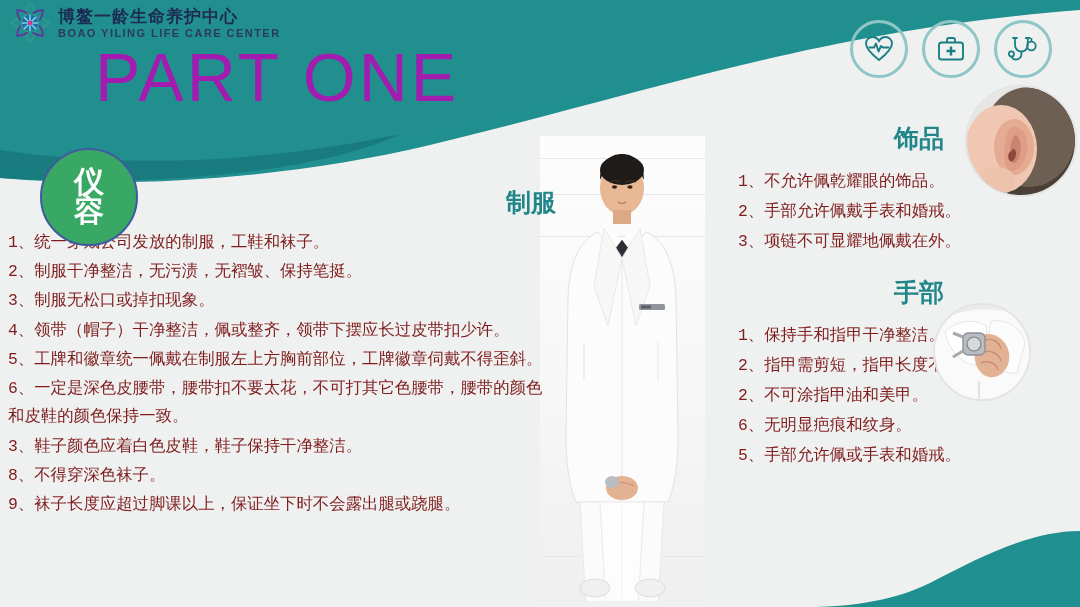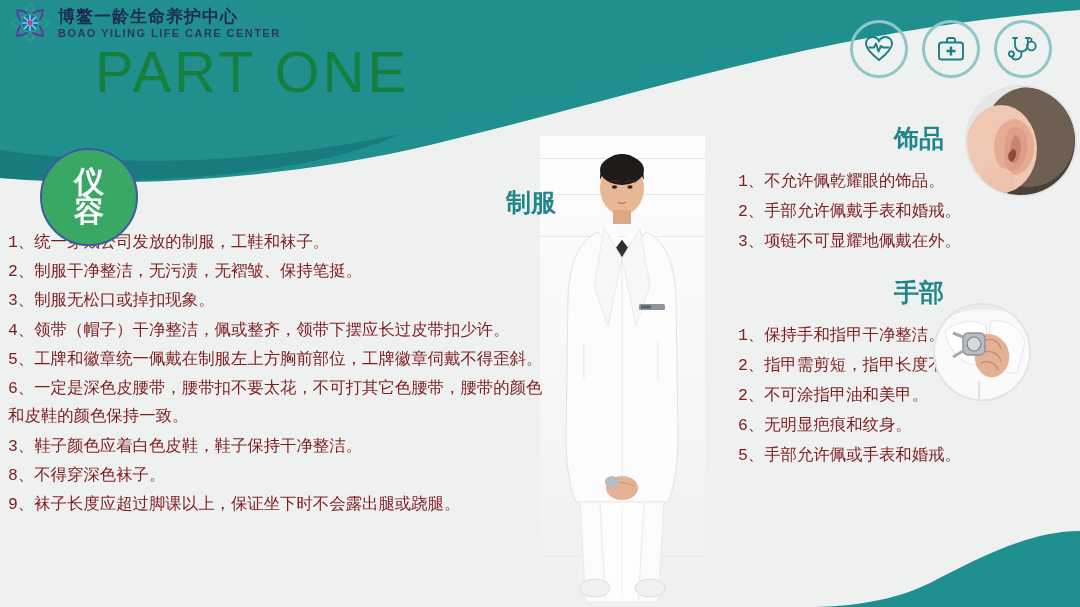--- a/index.html
+++ b/index.html
@@ -26,21 +26,21 @@
     font-size:17px;font-weight:700;color:#1b2b52;letter-spacing:1px;
     font-family:"DejaVu Sans","Liberation Sans",sans-serif;
   }
   .logo-en{
     font-size:11px;font-weight:700;color:#2a3a5e;letter-spacing:1.45px;
     margin-top:3px;
   }
 
   .part-title{
     position:absolute;left:95px;top:38px;
-    font-size:58px;letter-spacing:3px;color:#15803d;
+    font-size:68px;letter-spacing:3px;color:#a21caf;
     font-weight:400;z-index:6;
     font-family:"Liberation Sans","DejaVu Sans",sans-serif;
   }
 
   
   .icon-row{position:absolute;right:28px;top:20px;display:flex;gap:14px;z-index:7;}
   .icon-badge{
     width:52px;height:52px;border-radius:50%;
     border:3px solid #8fc6c6;
     display:flex;align-items:center;justify-content:center;

